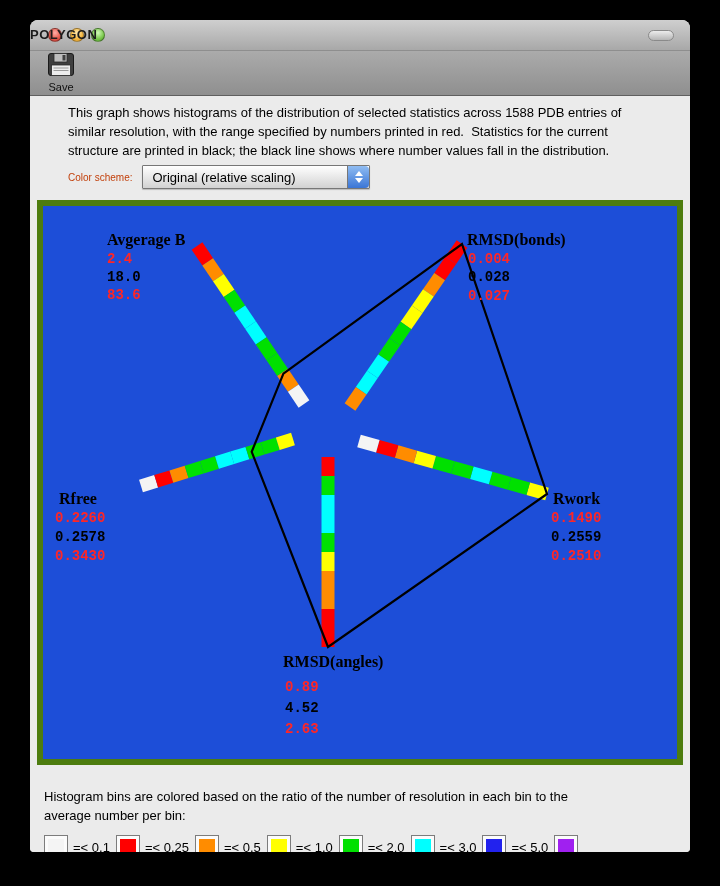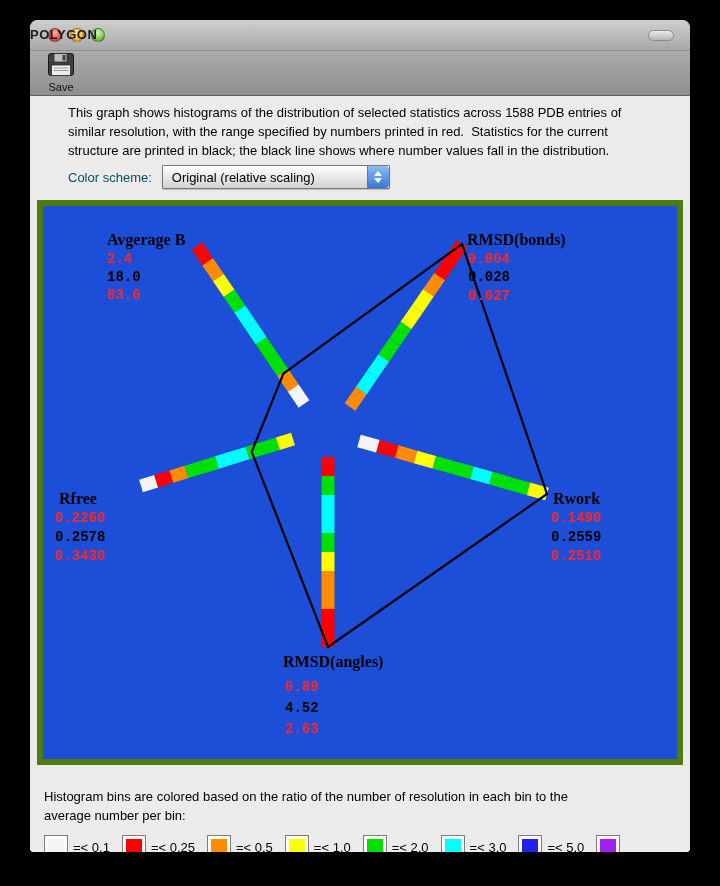--- a/index.html
+++ b/index.html
@@ -22,21 +22,21 @@
   
   .toolbar{height:44px;background:linear-gradient(#ABABAB,#8F8F8F);
     border-bottom:1px solid #5f5f5f;position:relative;}
   .save-btn{position:absolute;left:13px;top:2px;width:36px;height:40px;display:flex;
     flex-direction:column;align-items:center;justify-content:space-between;cursor:default;}
   .save-btn .lbl{font-size:11px;color:#111;margin-top:1px;}
   
   .desc-panel{padding:7px 14px 0 14px;background:#EBEBEB;height:88px;box-sizing:border-box;margin-left:24px;}
   .desc-line{font-size:13px;line-height:19px;color:#000;white-space:pre;}
   .scheme-row{margin-top:5px;display:flex;align-items:center;}
-  .scheme-label{font-size:13px;color:#0c4a6e;margin-right:10px;}
+  .scheme-label{font-size:10px;color:#c2410c;margin-right:10px;}
   .popup{width:226px;height:22px;border:1px solid #777;border-radius:1px;
     background:linear-gradient(#ffffff,#d2d2d2);display:flex;align-items:center;
     position:relative;box-shadow:0 1px 1px rgba(0,0,0,.2);}
   .popup .val{font-size:13px;color:#000;padding-left:9px;flex:1;}
   .popup .cap{width:22px;height:100%;border-radius:0 4px 4px 0;
     background:linear-gradient(#8fbcf2,#3b76d6);display:flex;flex-direction:column;
     align-items:center;justify-content:center;border-left:1px solid #777;box-sizing:border-box;}
   .popup .cap span{display:block;width:0;height:0;border-left:4px solid transparent;
     border-right:4px solid transparent;}
   .arr-up{border-bottom:5px solid #fff;margin-bottom:2px;}
@@ -45,21 +45,21 @@
   .plot-panel{margin:16px 7px;height:553px;background:#1d4ed8;border:6px solid #4d7c0f;
     box-sizing:content-box;}
   .ax-label{font-family:"Liberation Serif",serif;font-size:16px;font-weight:bold;fill:#000;}
   .ax-val{font-family:"Liberation Mono","DejaVu Sans Mono",monospace;font-size:14px;font-weight:bold;}
   .ax-val.red{fill:#ff2626;}
   .ax-val.blk{fill:#000;}
   
   .footer-panel{padding:6px 14px 0 14px;background:#EBEBEB;height:107px;box-sizing:border-box;
     position:relative;}
   .foot-line{font-size:13px;line-height:19px;color:#000;white-space:pre;}
-  .legend-row{margin-top:10px;display:flex;align-items:center;gap:12px;flex-wrap:nowrap;}
+  .legend-row{margin-top:10px;display:flex;align-items:center;gap:6px;flex-wrap:nowrap;}
   .bin-item{display:inline-flex;align-items:center;gap:5px;}
   .bin-swatch{width:24px;height:24px;border:1px solid #7c7c7c;background:#fbfbfb;
     display:inline-flex;align-items:center;justify-content:center;box-sizing:border-box;}
   .bin-color{width:16px;height:16px;display:inline-block;}
   .bin-label{font-size:13px;color:#000;white-space:nowrap;}
   .resize-grip{position:absolute;right:1px;bottom:1px;width:14px;height:14px;
     background:repeating-linear-gradient(135deg,transparent 0 3px,#8f8f8f 3px 4px,#e6e6e6 4px 5px);}
 </style>
 </head>
 <body>

